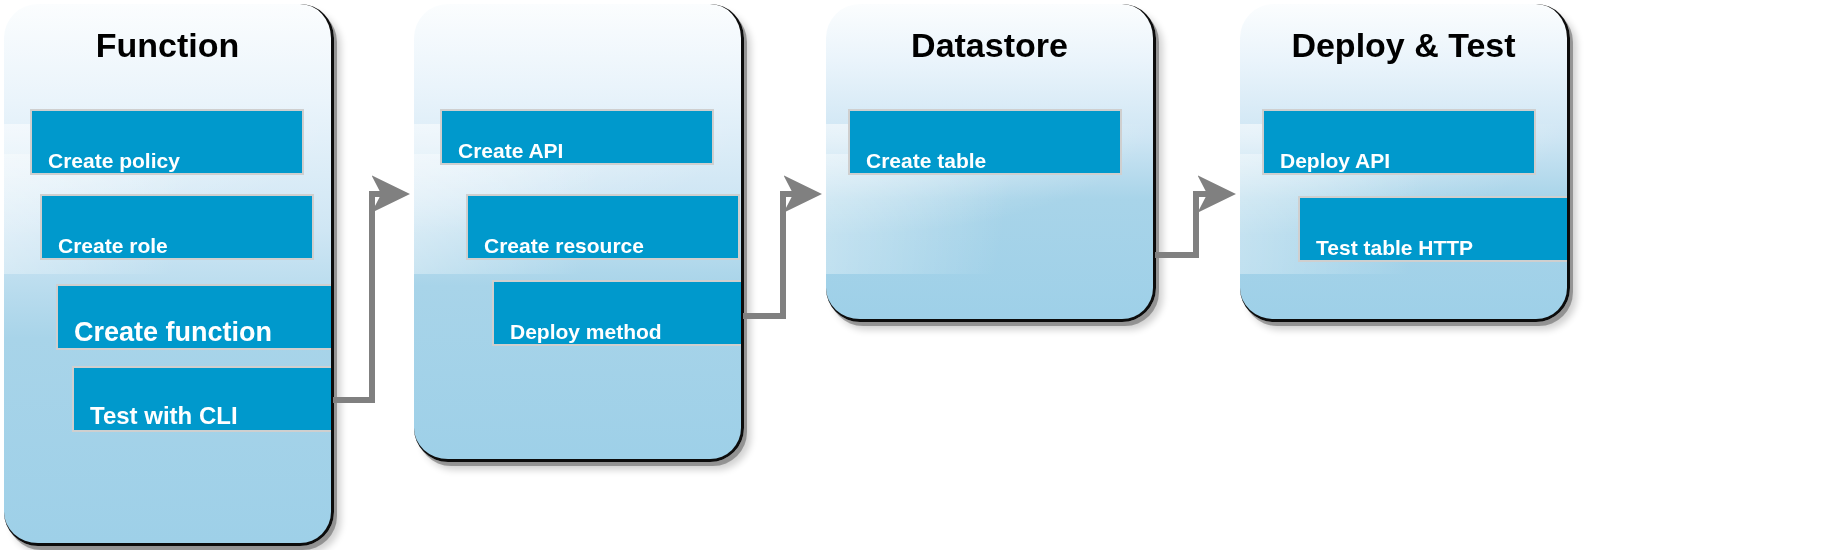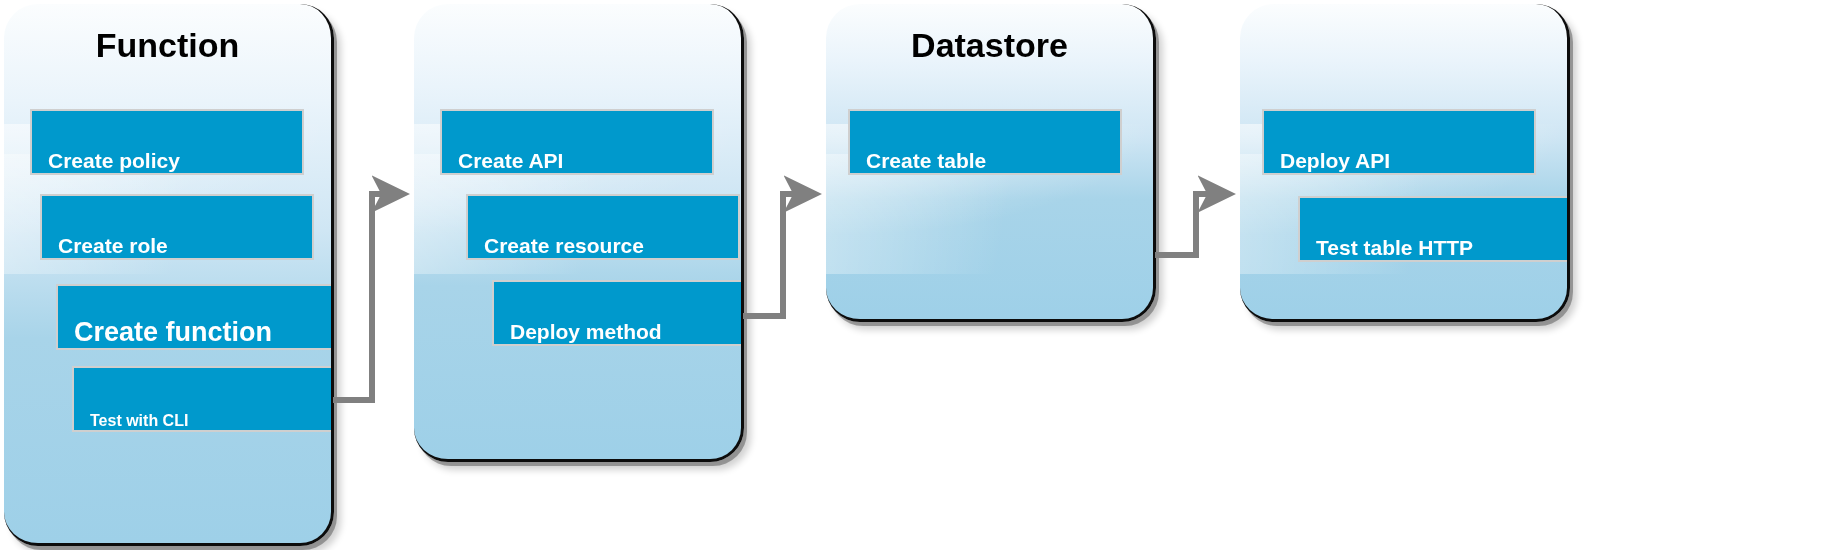--- a/index.html
+++ b/index.html
@@ -73,30 +73,30 @@
 
     <div class="step" style="left:26px; top:105px; width:274px; height:66px; font-size:21px;">
       <span>Create policy</span>
     </div>
     <div class="step" style="left:36px; top:190px; width:274px; height:66px; font-size:21px;">
       <span>Create role</span>
     </div>
     <div class="step" style="left:52px; top:280px; width:298px; height:66px; font-size:27px;">
       <span>Create function</span>
     </div>
-    <div class="step" style="left:68px; top:362px; width:274px; height:66px; font-size:16px;">
+    <div class="step" style="left:68px; top:362px; width:274px; height:66px; font-size:24px;">
       <span>Test with CLI</span>
     </div>
   </div>
 
   <div class="panel" style="left:414px; top:4px; width:330px; height:458px;">
     <div class="wave"></div>
     <div class="wave2"></div>
 
-    <div class="step" style="left:26px; top:105px; width:274px; height:66px; font-size:21px;">
+    <div class="step" style="left:26px; top:105px; width:274px; height:56px; font-size:21px;">
       <span>Create API</span>
     </div>
     <div class="step" style="left:52px; top:190px; width:274px; height:66px; font-size:21px;">
       <span>Create resource</span>
     </div>
     <div class="step" style="left:78px; top:276px; width:274px; height:66px; font-size:21px;">
       <span>Deploy method</span>
     </div>
   </div>
 
@@ -106,20 +106,21 @@
     <div class="panel-title" style="top:22px; font-size:34px;">Datastore</div>
 
     <div class="step" style="left:22px; top:105px; width:274px; height:66px; font-size:21px;">
       <span>Create table</span>
     </div>
   </div>
 
   <div class="panel" style="left:1240px; top:4px; width:330px; height:318px;">
     <div class="wave"></div>
     <div class="wave2"></div>
+    <div class="panel-title" style="top:22px; font-size:34px;">Deploy &amp; Test</div>
 
     <div class="step" style="left:22px; top:105px; width:274px; height:66px; font-size:21px;">
       <span>Deploy API</span>
     </div>
     <div class="step" style="left:58px; top:192px; width:274px; height:66px; font-size:21px;">
       <span>Test table HTTP</span>
     </div>
   </div>
 
   <svg class="conn" viewBox="0 0 1828 550" width="1828" height="550">

